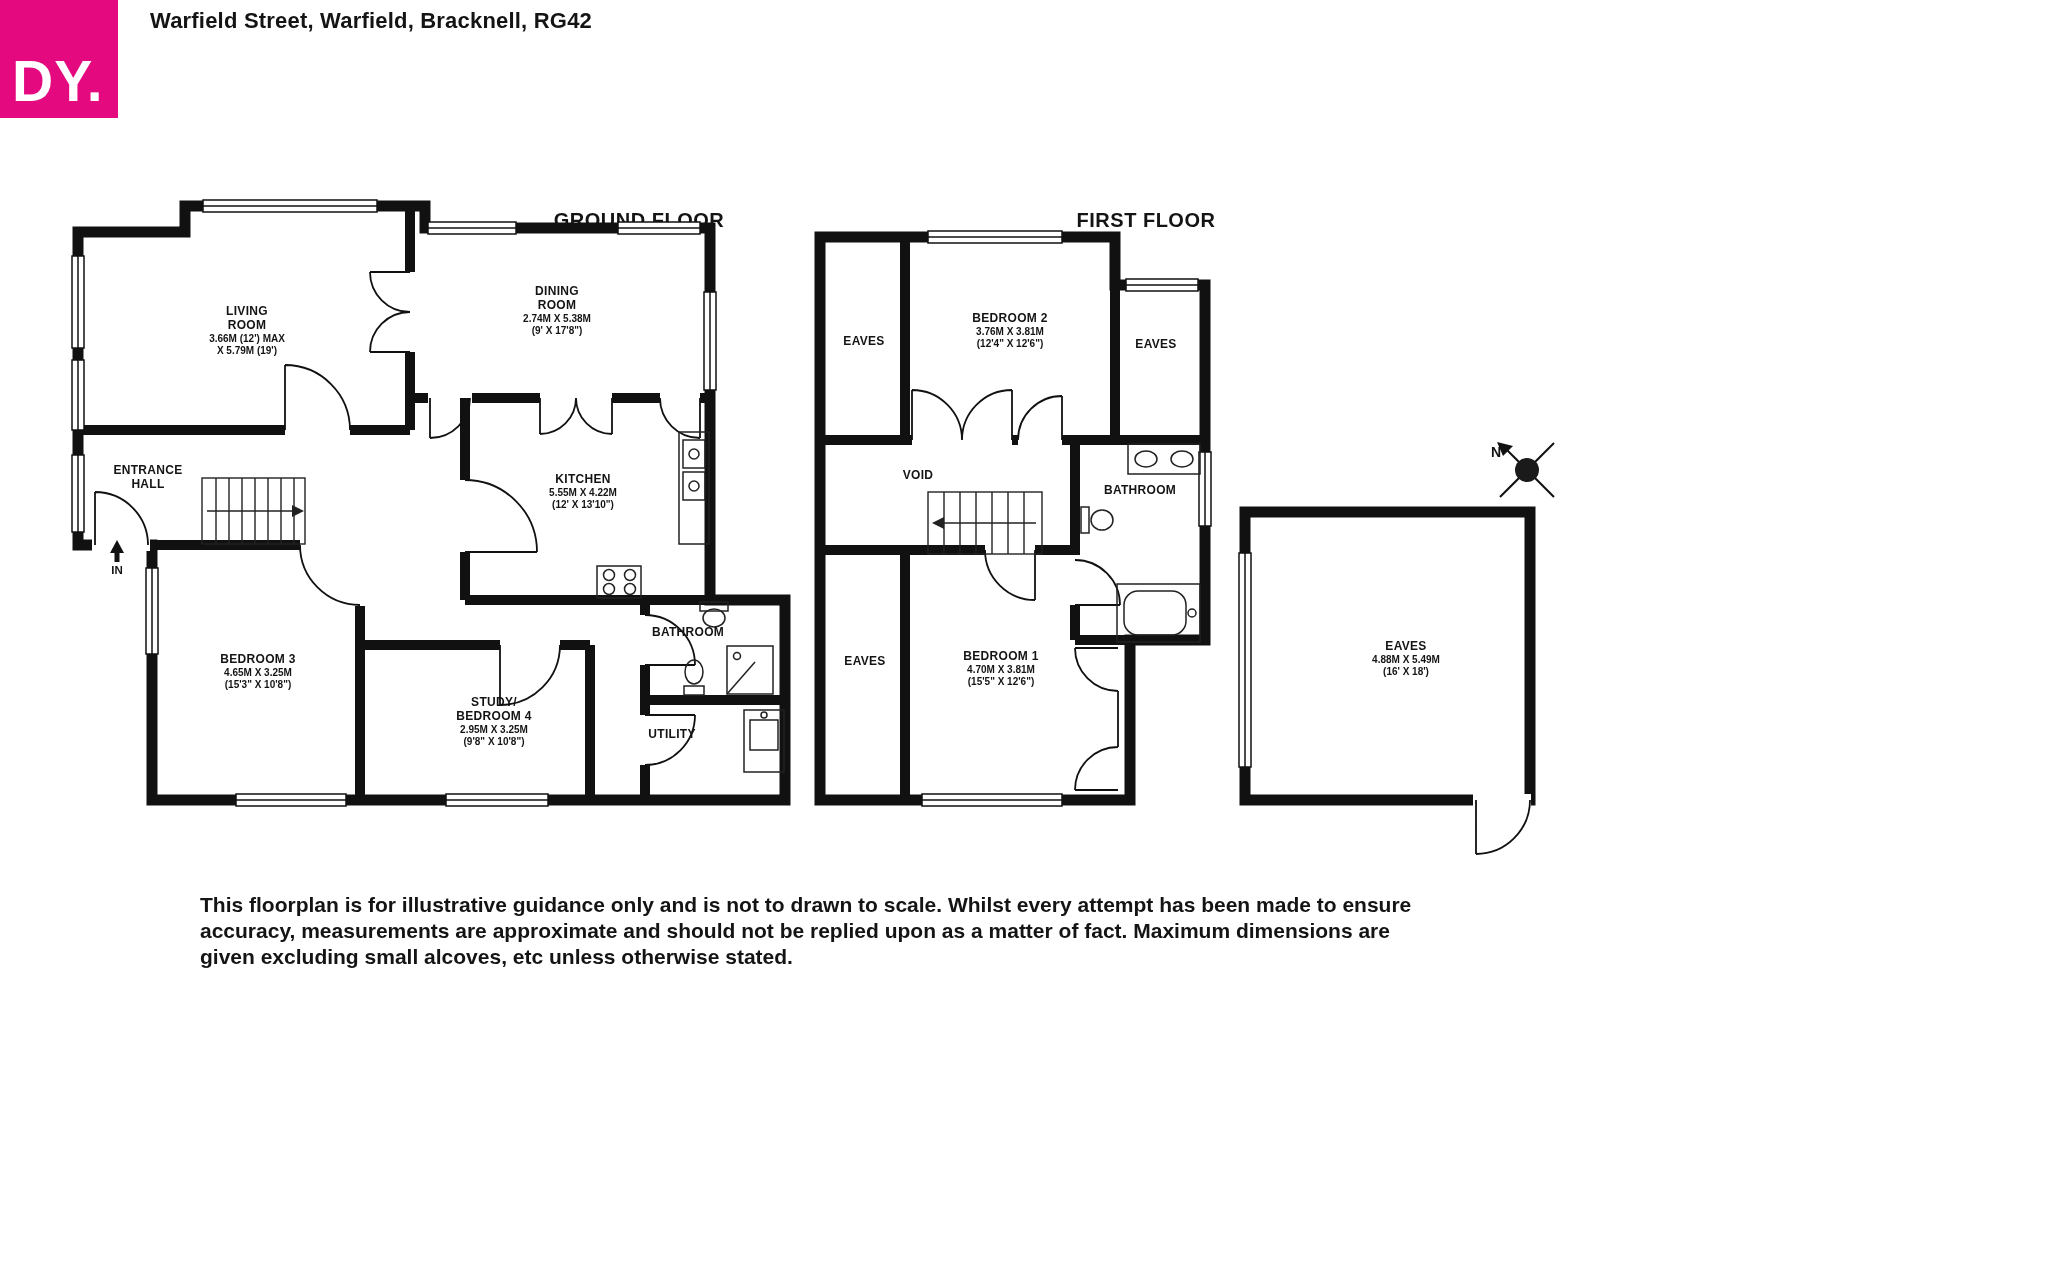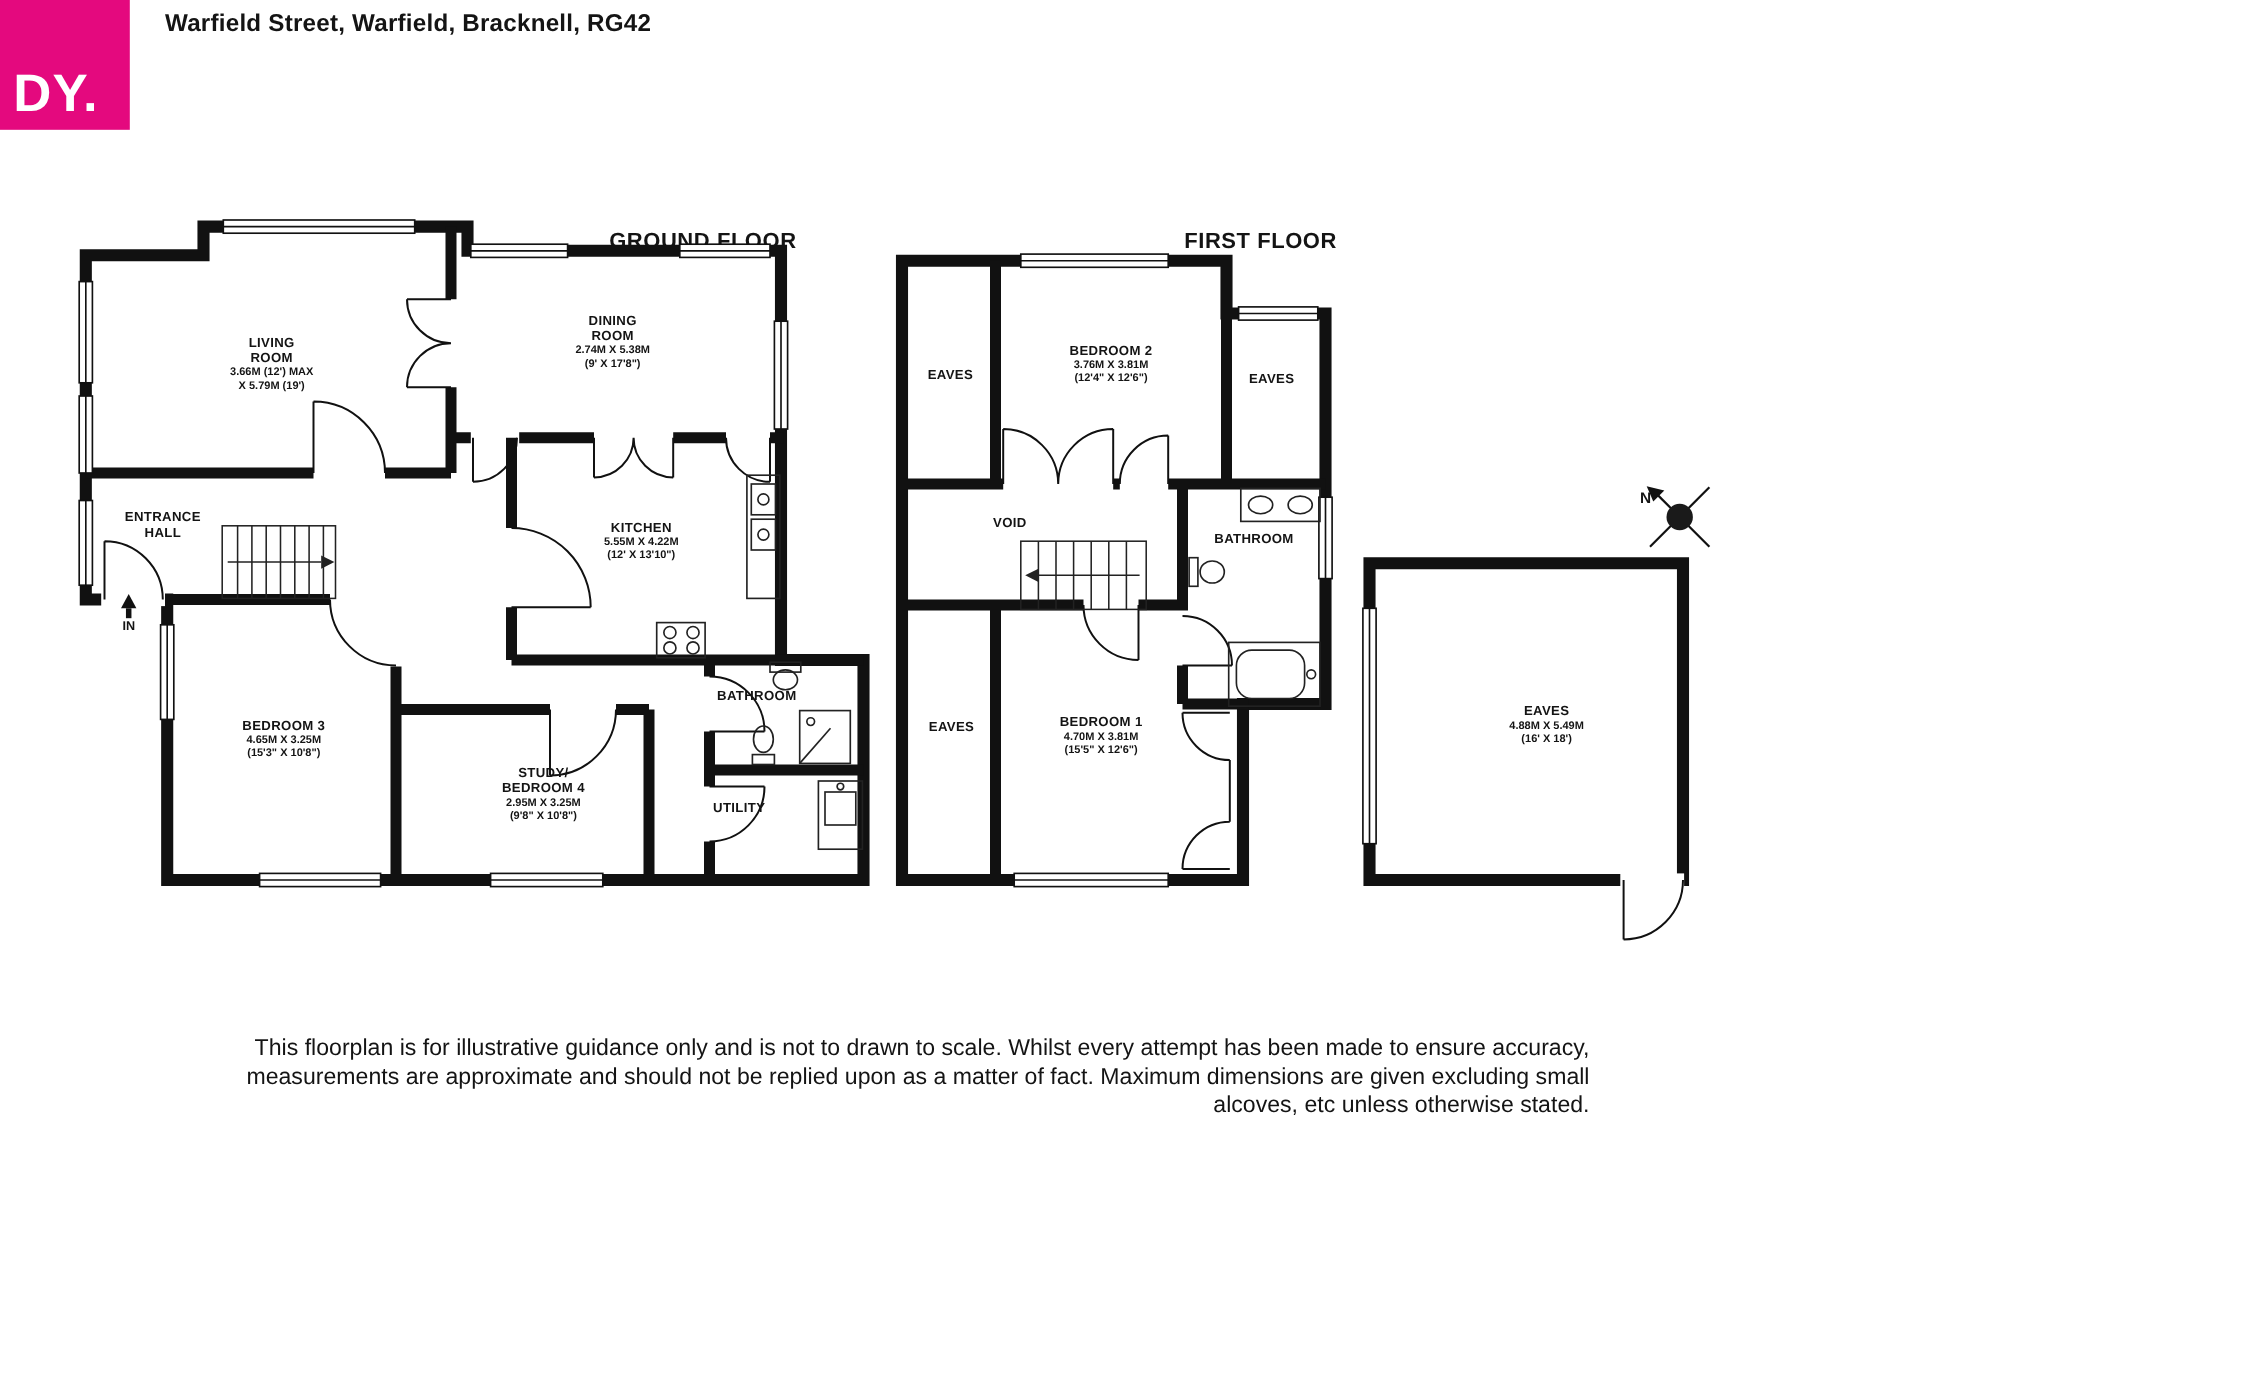--- a/index.html
+++ b/index.html
@@ -1,30 +1,30 @@
 <!DOCTYPE html>
 <html><head>
 <meta charset="utf-8">
 <style>
   html,body{margin:0;padding:0;background:#fff;}
   .canvas{position:relative;width:2048px;height:1273px;background:#fff;overflow:hidden;
           font-family:"Liberation Sans","DejaVu Sans",sans-serif;color:#141414;}
   .logo{position:absolute;left:0;top:0;width:118px;height:118px;background:#E4097E;
         display:flex;align-items:flex-end;padding:8px 12px;box-sizing:border-box;}
-  .logo-text{color:#fff;font-size:48px;font-weight:700;letter-spacing:1px;line-height:1;}
+  .logo-text{color:#fff;font-size:57px;font-weight:700;letter-spacing:1px;line-height:1;}
   .title{position:absolute;left:150px;top:8px;font-size:22px;font-weight:700;letter-spacing:.2px;}
   .area-lines{position:absolute;left:150px;top:57px;font-size:23.5px;font-weight:500;line-height:29.5px;}
   .floor-title{position:absolute;transform:translate(-50%,-50%);font-size:20px;font-weight:700;letter-spacing:.5px;}
   .room-label{position:absolute;transform:translate(-50%,-50%);text-align:center;z-index:3;}
   .room-name{font-size:12px;font-weight:700;line-height:1.18;letter-spacing:.3px;white-space:pre-line;}
   .room-dims{font-size:10px;font-weight:600;line-height:1.2;margin-top:1px;white-space:pre-line;}
   .small-label{position:absolute;transform:translate(-50%,-50%);font-size:11.5px;font-weight:700;z-index:3;}
   .compass-label{position:absolute;transform:translate(-50%,-50%);font-size:14px;font-weight:700;z-index:3;}
-  .disclaimer{position:absolute;left:200px;top:940px;width:1245px;text-align:right;
-              font-size:21px;font-weight:400;line-height:26px;}
+  .disclaimer{position:absolute;left:200px;top:892px;width:1245px;text-align:left;
+              font-size:21px;font-weight:700;line-height:26px;}
   svg.plan{position:absolute;left:0;top:0;z-index:1;}
 </style>
 </head>
 <body>
 
 <div class="canvas">
 
   <div class="logo">
     <span class="logo-text">DY.</span>
   </div>

